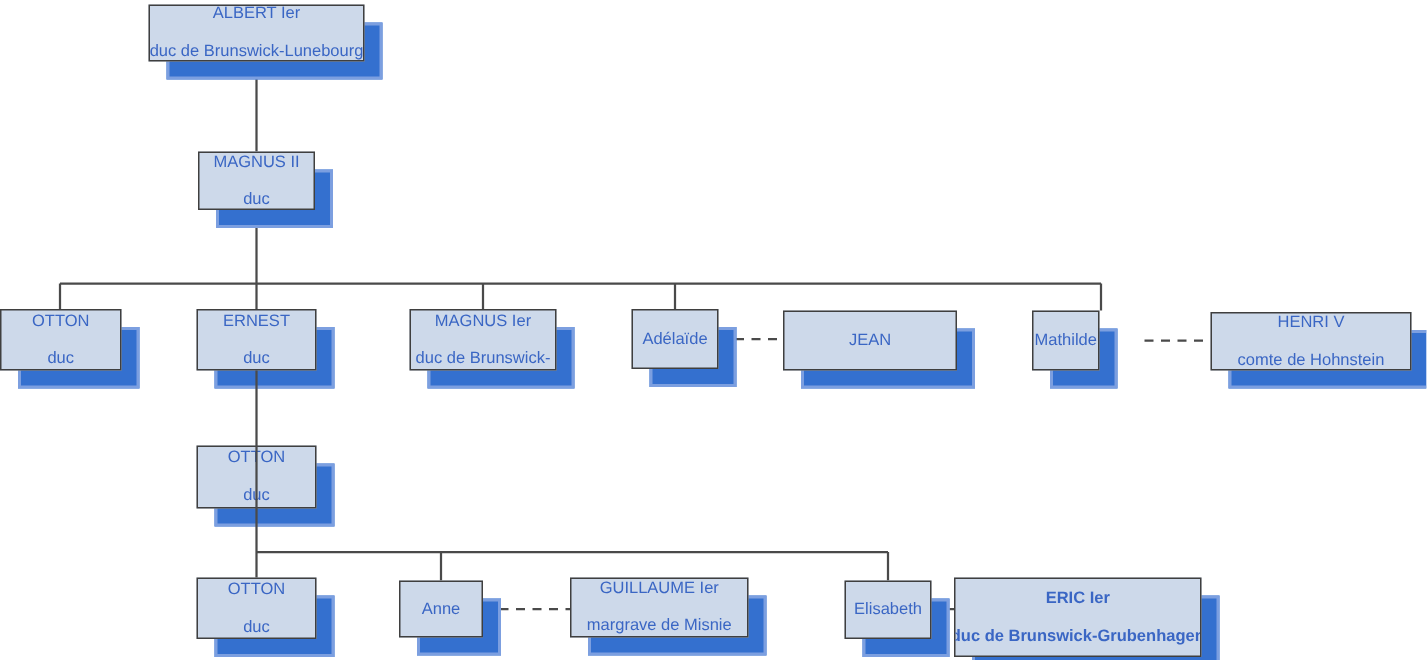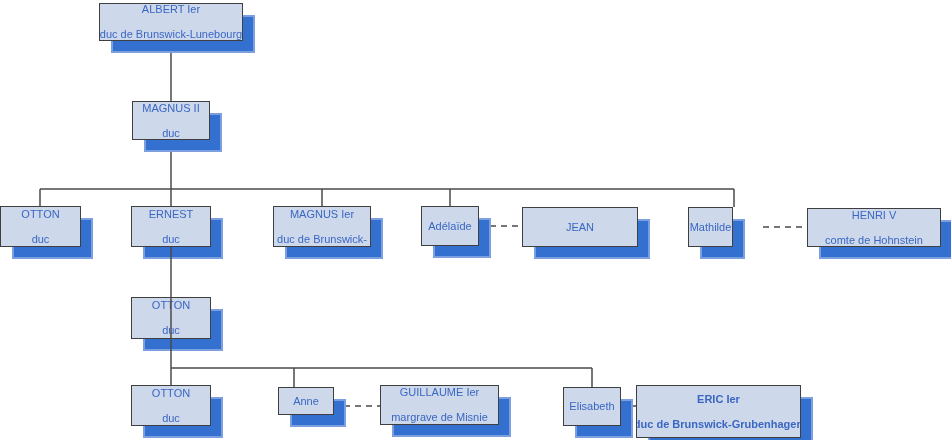--- a/index.html
+++ b/index.html
@@ -149,21 +149,21 @@
           <span>duc</span>
         </div>
       </div>
       <div class="node" style="left: 131px; top: 385px; width: 80px; height: 41px;">
         <div class="node-shadow" style="transform: translate(12px, 12px);"></div>
         <div class="node-face">
           <span>OTTON</span>
           <span>duc</span>
         </div>
       </div>
-      <div class="node" style="left: 266px; top: 387px; width: 56px; height: 28px; margin-left: 12px;">
+      <div class="node" style="left: 266px; top: 387px; width: 56px; height: 38px;">
         <div class="node-shadow" style="transform: translate(12px, 12px);"></div>
         <div class="node-face">
           <span>Anne</span>
         </div>
       </div>
       <div class="node" style="left: 563px; top: 387px; width: 58px; height: 39px;">
         <div class="node-shadow" style="transform: translate(12px, 12px);"></div>
         <div class="node-face">
           <span>Elisabeth</span>
         </div>

